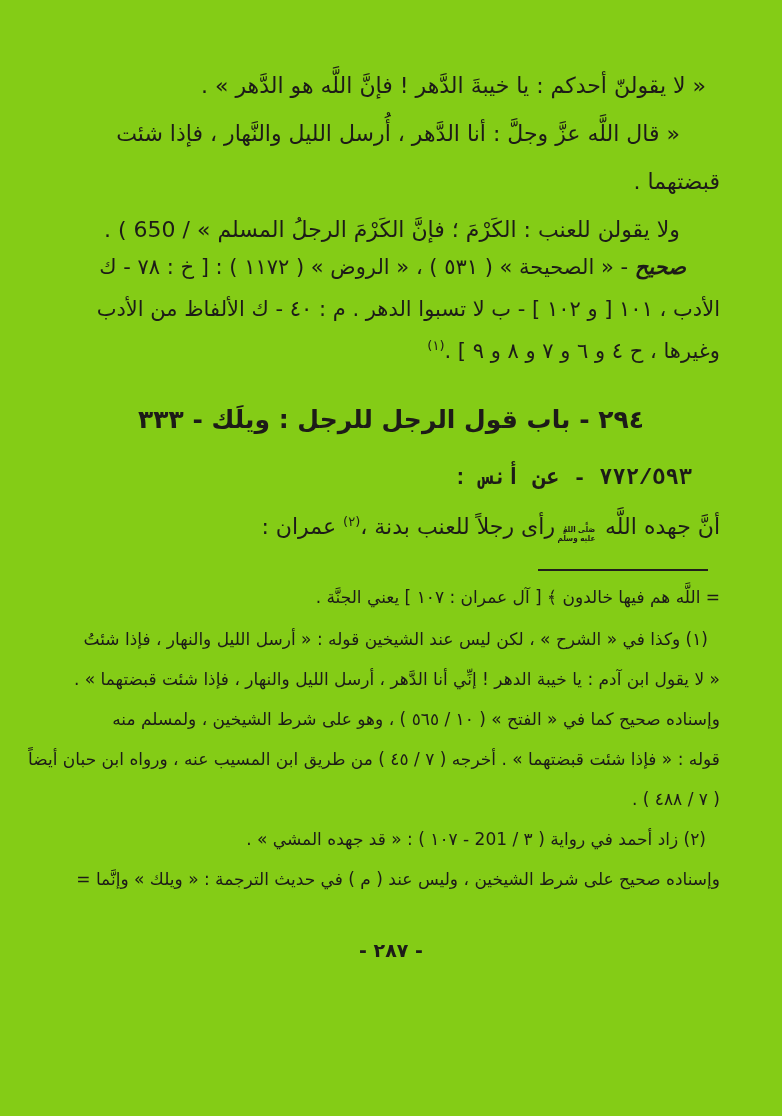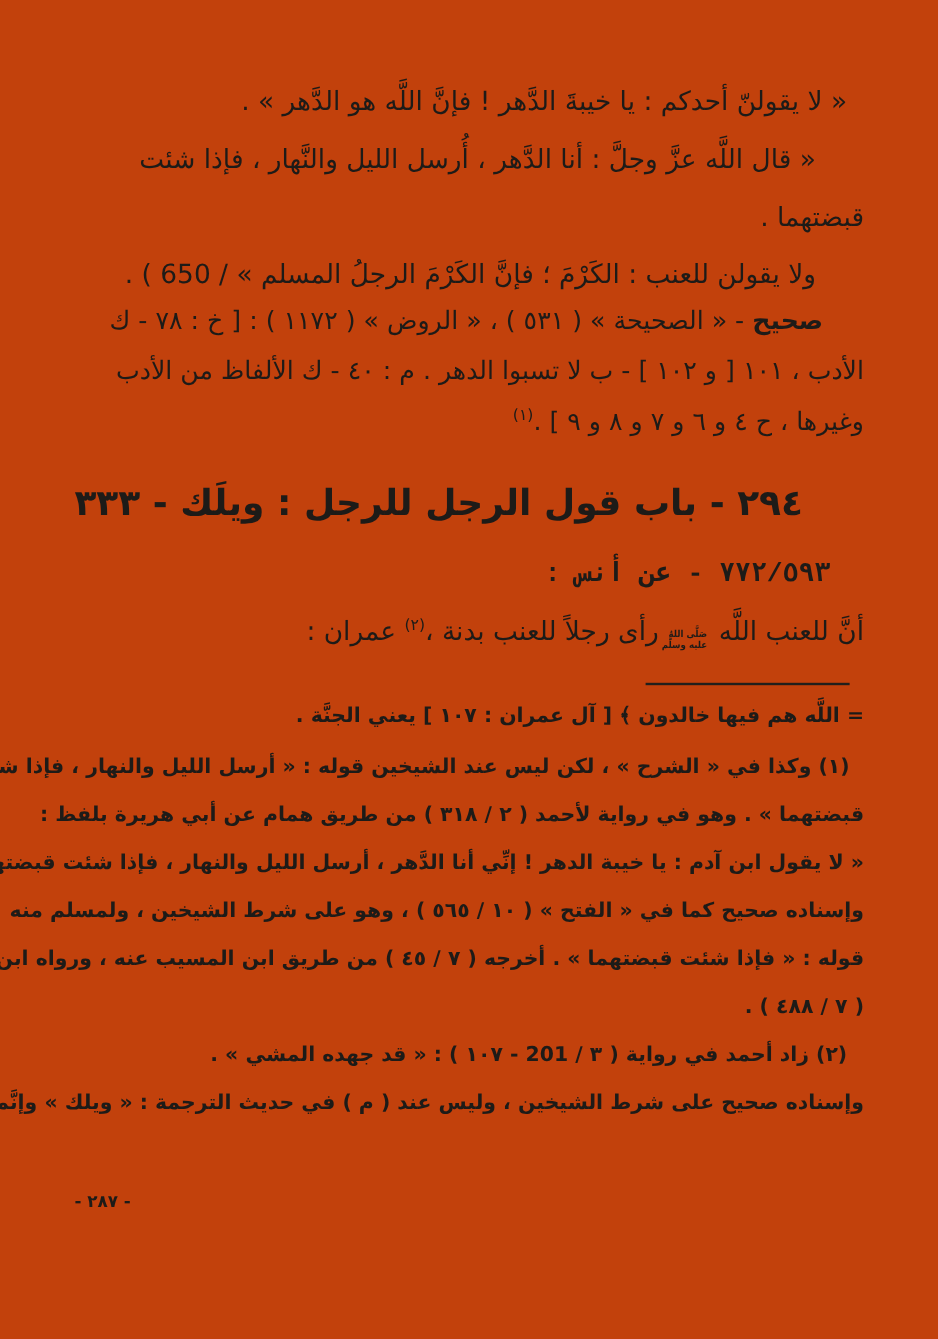--- a/index.html
+++ b/index.html
@@ -1,68 +1,68 @@
 <!DOCTYPE html>
 <html lang="ar" dir="rtl"><head>
 <meta charset="utf-8">
 <style>
   html,body{margin:0;padding:0;}
   .page{
     position:relative;
     width:782px;height:1116px;
-    background:#c2410c;
+    background:#84cc16;
     color:#1d1b18;
     font-family:"DejaVu Sans",sans-serif;
     direction:rtl;
     overflow:hidden;
   }
   .block{margin:0 62px;padding-top:62px;}
   .line{white-space:nowrap;text-align:right;}
   
   .m{font-size:22px;line-height:48px;}
   .ind-1{padding-right:14px;}
   .ind-2{padding-right:40px;}
   .ind-3{padding-right:52px;}
   .ind-t{padding-right:34px;}
   .ind-n{padding-right:28px;font-family:Liberation Mono, monospace;}
   .ind-f1{padding-right:12px;}
   .ind-f2{padding-right:14px;}
   
   .t{font-size:21px;line-height:42px;}
   .takhrij-group{margin-top:-8px;}
-  .bold{font-weight:bold;}
+  .bold{font-weight:bold;font-style:italic;}
   sup.fnmark{font-size:13px;font-weight:normal;vertical-align:super;line-height:0;}
   
   h1.chapter{
-    font-size:30px;font-weight:bold;text-align:left;
+    font-size:25px;font-weight:bold;text-align:center;
     line-height:36px;margin:30px 0 0 0;white-space:nowrap;
   }
   
   .isnad{margin-top:17px;font-weight:bold;}
   
   .saw{
     display:inline-block;width:34px;
     font-size:8px;line-height:9px;font-weight:bold;
     text-align:left;vertical-align:-7px;margin:0 1px;
     white-space:nowrap;
   }
   .saw span{display:block;transform:scaleX(.9);}
   
   .fn-rule{
     width:170px;height:2px;background:#211f1c;
     margin:18px 12px 0 auto;
   }
   
   .footnotes{margin-top:6px;}
-  .fn{font-size:17px;font-weight:bold;line-height:40px;}
+  .fn{font-size:17px;font-weight:normal;line-height:40px;}
   .fn-p1{margin-top:2px;}
   
   .page-number{
-    margin-top:48px;text-align:left;
-    font-size:14px;font-weight:bold;line-height:30px;
+    margin-top:36px;text-align:center;
+    font-size:19px;font-weight:bold;line-height:30px;
     letter-spacing:1px;
   }
 </style>
 </head>
 <body>
 
 <div class="page">
   <div class="block">
 
     <section>
@@ -75,32 +75,31 @@
         <div class="line t ind-t"><span class="bold">صحيح</span><span> - « الصحيحة » ( ٥٣١ ) ، « الروض » ( ١١٧٢ ) : [ خ : ٧٨ - ك</span></div>
         <div class="line t">الأدب ، ١٠١ [ و ١٠٢ ] - ب لا تسبوا الدهر . م : ٤٠ - ك الألفاظ من الأدب</div>
         <div class="line t"><span>وغيرها ، ح ٤ و ٦ و ٧ و ٨ و ٩ ] .</span><sup class="fnmark">(١)</sup></div>
       </div>
     </section>
 
     <h1 class="chapter">٢٩٤ - باب قول الرجل للرجل : ويلَك - ٣٣٣</h1>
 
     <section>
       <div class="line m isnad ind-n">٧٧٢/٥٩٣ - عن أنس :</div>
-      <div class="line m"><span>أنَّ للعنب اللَّه</span>
+      <div class="line m"><span>أنَّ جهده اللَّه</span>
         <span class="saw"><span>صَلَّى اللهُ</span><span>عليه وسلَّم</span></span>
         <span>رأى رجلاً للعنب بدنة ،</span><sup class="fnmark">(٢)</sup>
         <span>عمران :</span></div>
     </section>
 
     <div class="fn-rule"></div>
 
     <section class="footnotes">
       <div class="line fn">= اللَّه هم فيها خالدون ﴾ [ آل عمران : ١٠٧ ] يعني الجنَّة .</div>
       <div class="line fn fn-p1 ind-f1">(١) وكذا في « الشرح » ، لكن ليس عند الشيخين قوله : « أرسل الليل والنهار ، فإذا شئتُ</div>
-      <div class="line fn">قبضتهما » . وهو في رواية لأحمد ( ٢ / ٣١٨ ) من طريق همام عن أبي هريرة بلفظ :</div>
       <div class="line fn">« لا يقول ابن آدم : يا خيبة الدهر ! إنِّي أنا الدَّهر ، أرسل الليل والنهار ، فإذا شئت قبضتهما » .</div>
       <div class="line fn">وإسناده صحيح كما في « الفتح » ( ١٠ / ٥٦٥ ) ، وهو على شرط الشيخين ، ولمسلم منه</div>
       <div class="line fn">قوله : « فإذا شئت قبضتهما » . أخرجه ( ٧ / ٤٥ ) من طريق ابن المسيب عنه ، ورواه ابن حبان أيضاً</div>
       <div class="line fn">( ٧ / ٤٨٨ ) .</div>
       <div class="line fn ind-f2">(٢) زاد أحمد في رواية ( ٣ / 201 - ١٠٧ ) : « قد جهده المشي » .</div>
       <div class="line fn">وإسناده صحيح على شرط الشيخين ، وليس عند ( م ) في حديث الترجمة : « ويلك » وإنَّما =</div>
     </section>
 
     <div class="page-number">- ٢٨٧ -</div>
 

